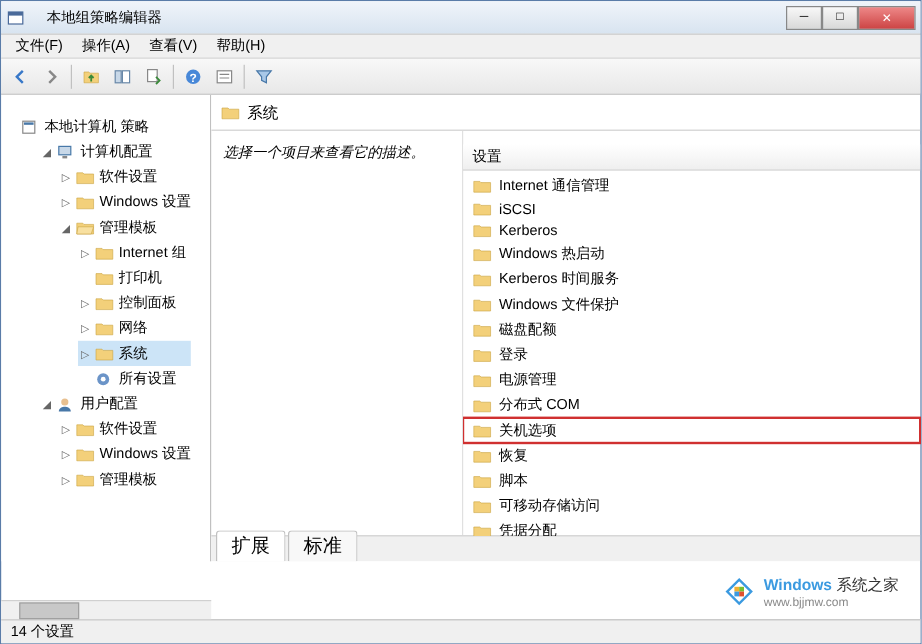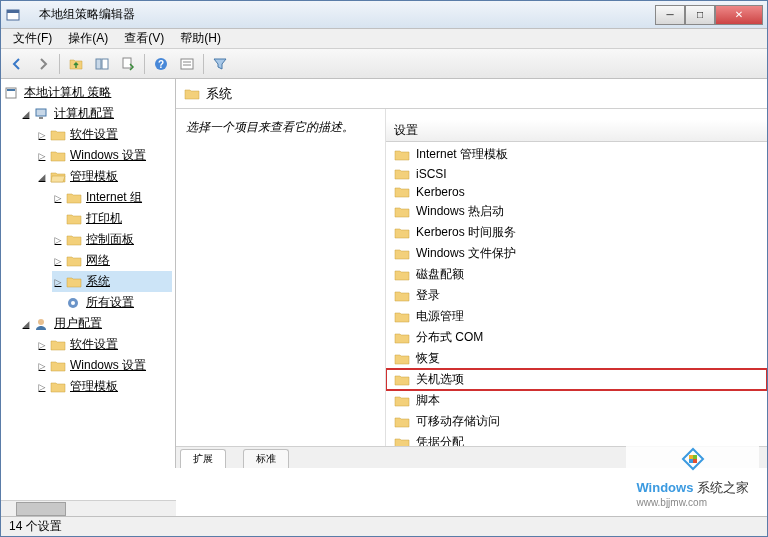--- a/index.html
+++ b/index.html
@@ -16,21 +16,21 @@
     
     .menubar { height: 20px; background: #f0f0f0; display: flex; align-items: center; padding: 0 4px; border-bottom: 1px solid #d0d0d0; }
     .menu-item { padding: 2px 8px; cursor: pointer; }
     
     .toolbar { height: 30px; background: linear-gradient(to bottom, #f8f8f8, #e8e8e8); display: flex; align-items: center; padding: 0 4px; border-bottom: 1px solid #c0c0c0; gap: 2px; }
     .toolbar-btn { width: 24px; height: 24px; display: flex; align-items: center; justify-content: center; cursor: pointer; border: 1px solid transparent; }
     .toolbar-sep { width: 1px; height: 20px; background: #c0c0c0; margin: 0 2px; }
     
     .main { flex: 1; display: flex; overflow: hidden; }
     
-    .tree-panel { width: 175px; border-right: 1px solid #c0c0c0; overflow: auto; padding: 3px; background: #fff; text-decoration: underline; }
+    .tree-panel { width: 175px; border-right: 1px solid #c0c0c0; overflow: auto; padding: 16px; background: #fff; }
     .tree-node { display: flex; align-items: center; padding: 2px 0; cursor: pointer; white-space: nowrap; }
     .tree-node.selected { background: #cce4f7; }
     .tree-expander { width: 12px; height: 12px; display: inline-flex; align-items: center; justify-content: center; font-size: 9px; color: #666; margin-right: 2px; }
     .tree-icon { width: 16px; height: 14px; margin-right: 4px; display: inline-flex; align-items: center; justify-content: center; }
     .tree-label { font-size: 12px; }
     .tree-children { padding-left: 16px; }
     
     .content-panel { flex: 1; display: flex; flex-direction: column; overflow: hidden; }
     .content-header { height: 30px; background: #fff; border-bottom: 1px solid #d0d0d0; display: flex; align-items: center; padding: 0 8px; }
     .content-header .tree-icon { margin-right: 6px; }
@@ -39,29 +39,29 @@
     .content-body { flex: 1; display: flex; overflow: hidden; }
     .desc-panel { width: 210px; padding: 10px; border-right: 1px solid #e0e0e0; font-size: 12px; font-style: italic; }
     .list-panel { flex: 1; overflow: auto; position: relative; }
     .list-header { height: 22px; background: linear-gradient(to bottom, #fff, #efefef); border-bottom: 1px solid #d0d0d0; display: flex; align-items: center; padding: 0 8px; font-size: 12px; position: sticky; top: 0; margin-top: 11px; }
     .list-items { padding: 2px 0; }
     .list-item { display: flex; align-items: center; padding: 2px 8px; cursor: pointer; }
     .list-item.highlighted { outline: 2px solid #d03030; outline-offset: -1px; }
     .list-item .tree-icon { margin-right: 6px; }
     
     .tabs { height: 22px; display: flex; align-items: flex-end; padding: 0 4px; border-top: 1px solid #d0d0d0; background: #f0f0f0; }
-    .tab { padding: 2px 12px; border: 1px solid #c0c0c0; border-bottom: none; background: #f8f8f8; cursor: pointer; font-size: 10px; margin-right: 17px; border-radius: 3px 3px 0 0; }
+    .tab { padding: 2px 12px; border: 1px solid #c0c0c0; border-bottom: none; background: #f8f8f8; cursor: pointer; font-size: 16px; margin-right: 2px; border-radius: 3px 3px 0 0; }
     .tab.active { background: #fff; }
     
     .statusbar { height: 20px; background: #f0f0f0; border-top: 1px solid #c0c0c0; display: flex; align-items: center; padding: 0 8px; font-size: 12px; margin-top: 48px; }
     
     .hscroll { height: 16px; background: #f0f0f0; border-top: 1px solid #d0d0d0; position: relative; }
     .hscroll-thumb { position: absolute; height: 14px; top: 1px; background: #c8c8c8; border: 1px solid #a0a0a0; }
     
-    .watermark { position: absolute; right: 8px; bottom: 24px; display: flex; align-items: center; gap: 6px; font-size: 13px; color: #333; background: rgba(255,255,255,0.85); padding: 4px 10px; border-radius: 3px; flex-direction: column; }
+    .watermark { position: absolute; right: 8px; bottom: 24px; display: flex; gap: 6px; font-size: 13px; color: #333; background: rgba(255,255,255,0.85); padding: 4px 10px; border-radius: 3px; }
     .watermark-sub { font-size: 10px; color: #888; }
     
     .folder-svg { fill: #f3d07a; stroke: #c9a23f; stroke-width: 0.5; }
     .gear-svg { fill: #6b94c8; }
   </style>
 </head>
 <body>
 
 <div class="window">
   <div class="titlebar">
@@ -306,21 +306,21 @@
           <div class="list-header">
             <span>设置</span>
           </div>
           <div class="list-items" id="list-items">
               <div class="list-item">
                 <span class="tree-icon">
                   <svg width="16" height="14" viewBox="0 0 16 14">
                     <path class="folder-svg" d="M1 3h5l1 1h8v8H1z"></path>
                   </svg>
                 </span>
-                <span>Internet 管理模板</span>
+                <span>Internet 通信管理</span>
               </div>
               <div class="list-item">
                 <span class="tree-icon">
                   <svg width="16" height="14" viewBox="0 0 16 14">
                     <path class="folder-svg" d="M1 3h5l1 1h8v8H1z"></path>
                   </svg>
                 </span>
                 <span>iSCSI</span>
               </div>
               <div class="list-item">
@@ -380,35 +380,35 @@
                 <span>电源管理</span>
               </div>
               <div class="list-item">
                 <span class="tree-icon">
                   <svg width="16" height="14" viewBox="0 0 16 14">
                     <path class="folder-svg" d="M1 3h5l1 1h8v8H1z"></path>
                   </svg>
                 </span>
                 <span>分布式 COM</span>
               </div>
+              <div class="list-item highlighted">
+                <span class="tree-icon">
+                  <svg width="16" height="14" viewBox="0 0 16 14">
+                    <path class="folder-svg" d="M1 3h5l1 1h8v8H1z"></path>
+                  </svg>
+                </span>
+                <span>关机选项</span>
+              </div>
               <div class="list-item">
                 <span class="tree-icon">
                   <svg width="16" height="14" viewBox="0 0 16 14">
                     <path class="folder-svg" d="M1 3h5l1 1h8v8H1z"></path>
                   </svg>
                 </span>
                 <span>恢复</span>
-              </div>
-              <div class="list-item highlighted">
-                <span class="tree-icon">
-                  <svg width="16" height="14" viewBox="0 0 16 14">
-                    <path class="folder-svg" d="M1 3h5l1 1h8v8H1z"></path>
-                  </svg>
-                </span>
-                <span>关机选项</span>
               </div>
               <div class="list-item">
                 <span class="tree-icon">
                   <svg width="16" height="14" viewBox="0 0 16 14">
                     <path class="folder-svg" d="M1 3h5l1 1h8v8H1z"></path>
                   </svg>
                 </span>
                 <span>脚本</span>
               </div>
               <div class="list-item">

